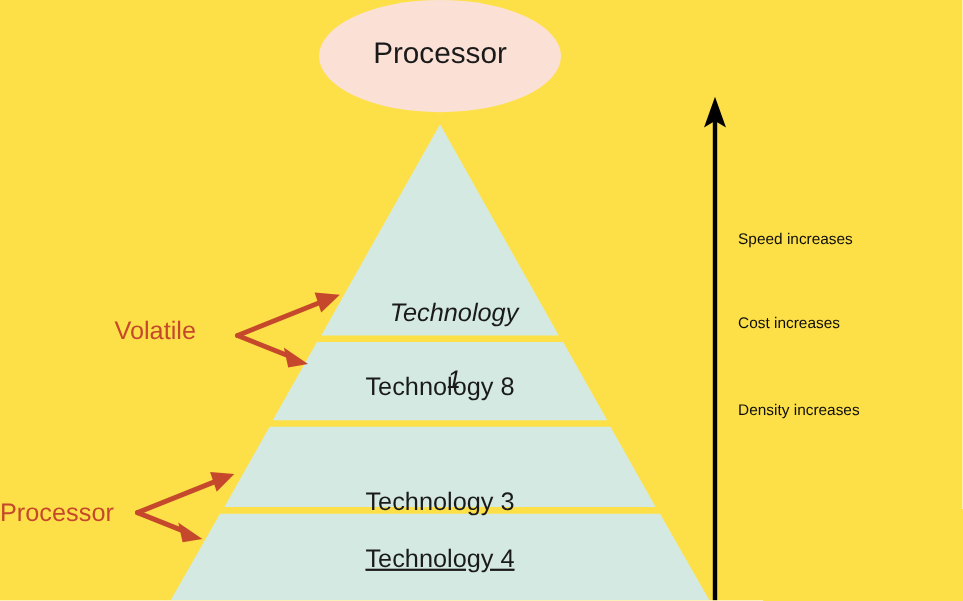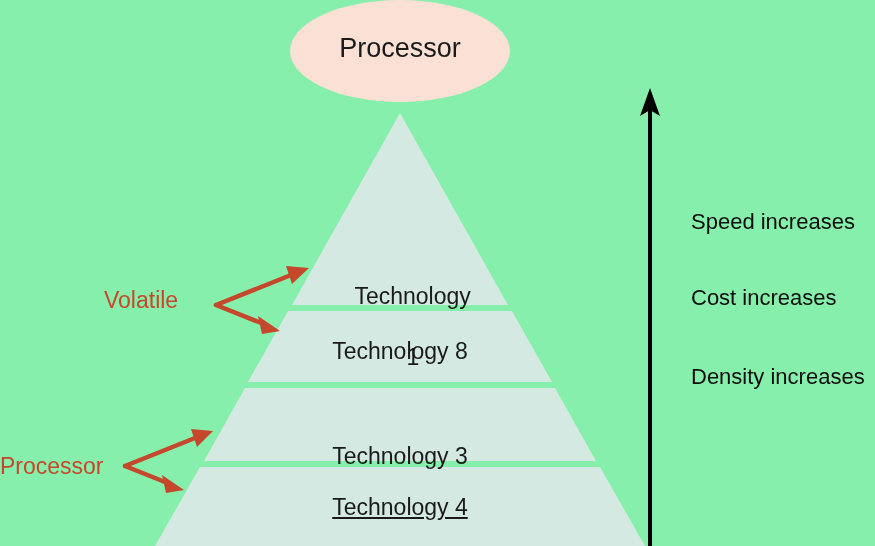--- a/index.html
+++ b/index.html
@@ -7,21 +7,21 @@
     padding: 0;
     background: #ffffff;
   }
   body {
     font-family: "Liberation Sans", sans-serif;
   }
   #canvas {
     position: relative;
     width: 875px;
     height: 546px;
-    background: #86efac;
+    background: #fde047;
     overflow: hidden;
   }
   #diagram-svg {
     position: absolute;
     left: 0;
     top: 0;
     width: 875px;
     height: 546px;
   }
   .txt {
@@ -41,38 +41,37 @@
     color: #1a1a1a;
   }
 
   
   .tier-label {
     text-align: center;
     font-size: 23px;
     color: #1a1a1a;
     line-height: 1.33;
   }
-  .tier-1 { left: 225px; top: 250px; width: 350px; }
+  .tier-1 { left: 225px; top: 238px; width: 350px; font-style: italic; }
   .tier-2 { left: 225px; top: 336px; width: 350px; }
   .tier-3 { left: 225px; top: 413px; width: 350px; margin-top: 28px; }
   .tier-4 { left: 225px; top: 492px; width: 350px; text-decoration: underline; }
 
   
   .annot {
     font-size: 23px;
     color: #c5482c;
   }
   .annot-volatile { left: 104px; top: 287px; }
   .annot-persistent { left: 0px; top: 453px; }
 
   
   .metric {
-    font-size: 22px;
+    font-size: 14px;
     color: #0d0d0d;
-    margin-left: 20px;
   }
   .metric-speed   { left: 671px; top: 209px; }
   .metric-cost    { left: 671px; top: 285px; text-align: center; }
   .metric-density { left: 671px; top: 364px; }
 </style>
 </head>
 <body>
 
 <div id="canvas">
 

